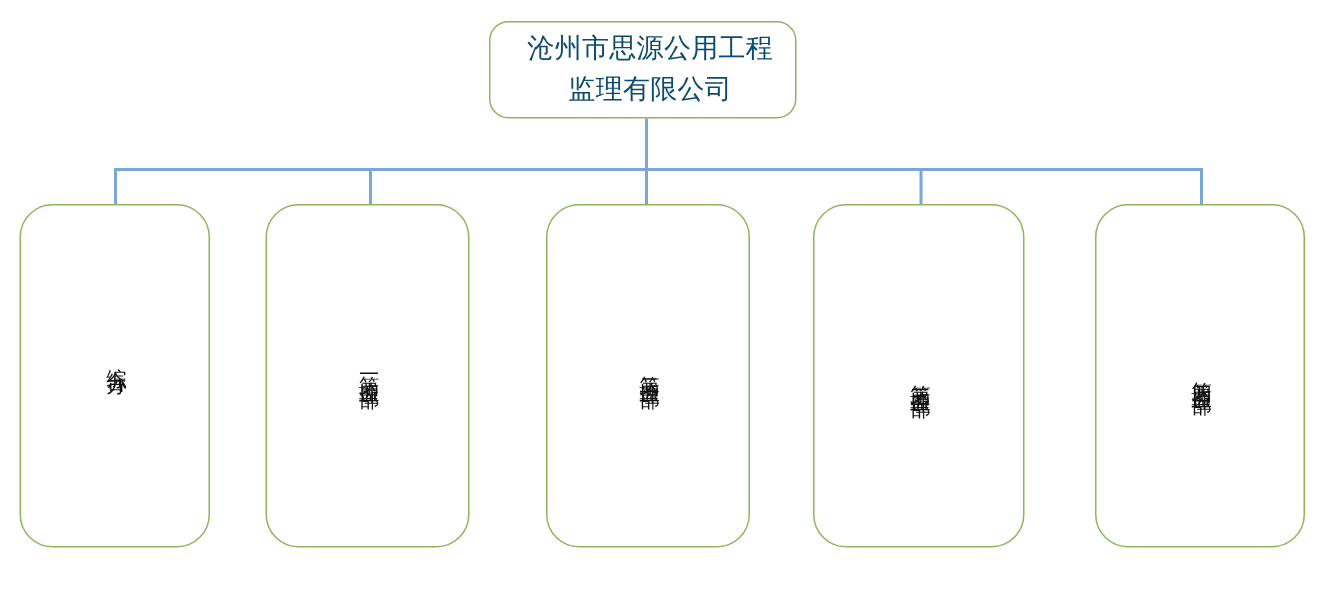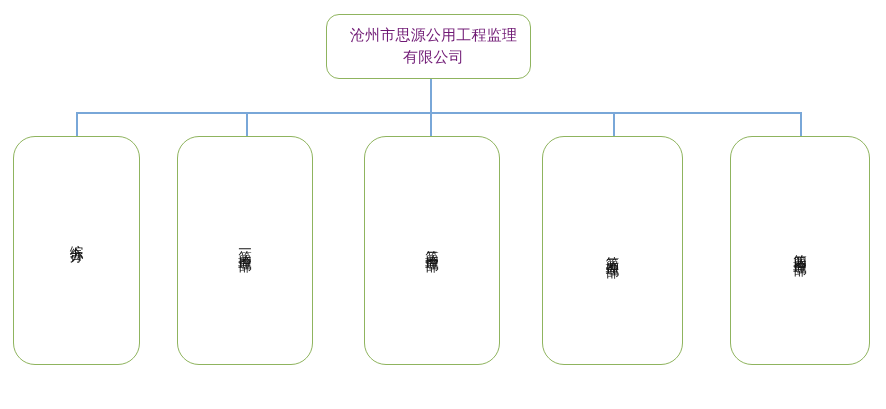--- a/index.html
+++ b/index.html
@@ -29,23 +29,23 @@
     left: 326px;
     top: 14px;
     width: 205px;
     height: 65px;
     border-radius: 13px;
     display: flex;
     align-items: center;
     justify-content: center;
   }
   .root-label {
-    font-size: 15px;
+    font-size: 18px;
     line-height: 1.45;
-    color: #701a75;
+    color: #0c4a6e;
     text-align: center;
     letter-spacing: 0.2px;
     width: 172px;
     word-break: break-all;
     margin-left: 10px;
   }
 
   .child-node {
     top: 136px;
     height: 229px;

